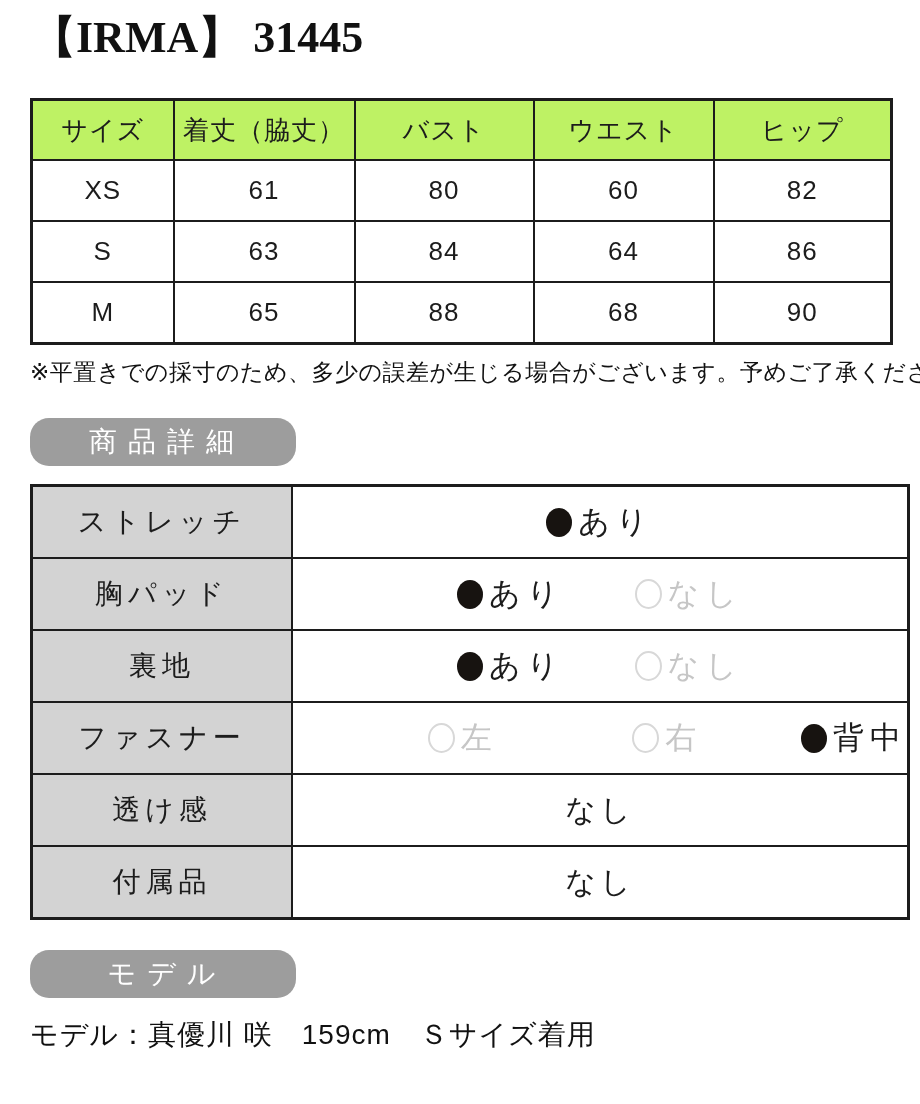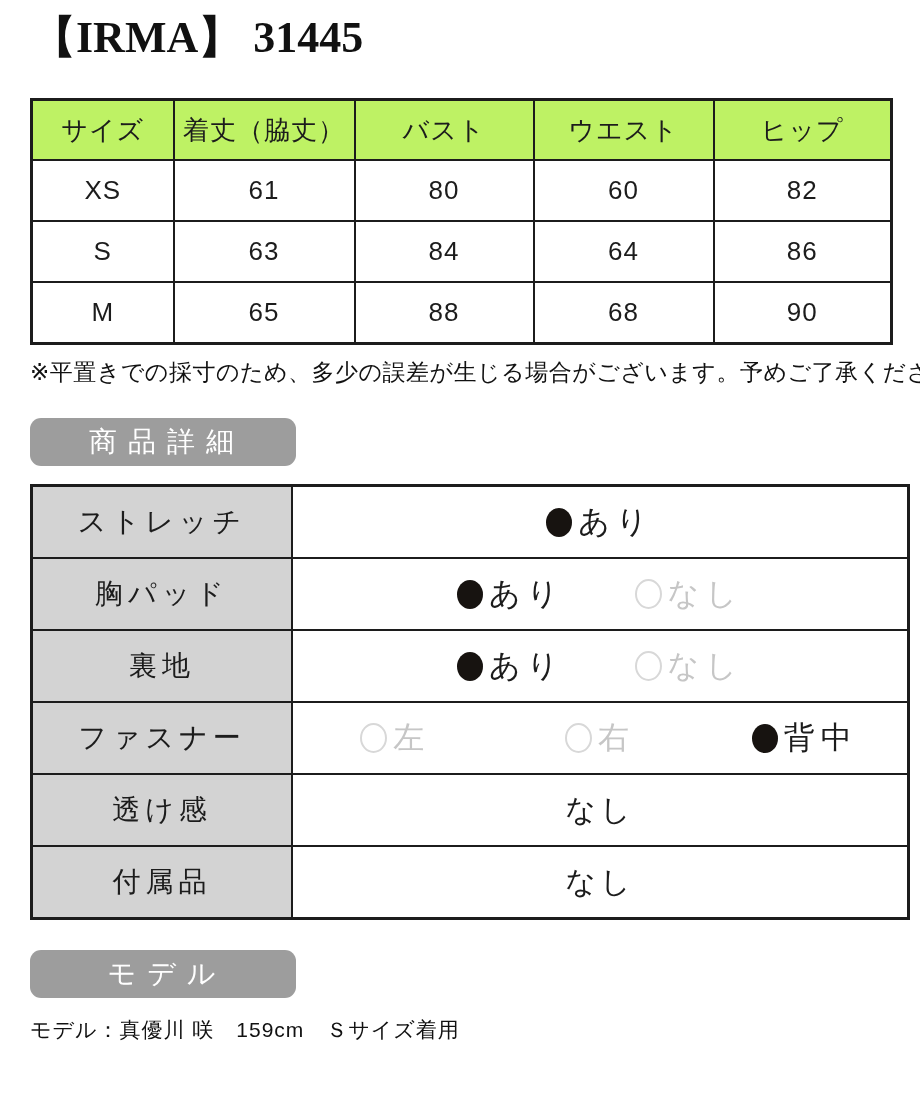--- a/index.html
+++ b/index.html
@@ -62,21 +62,21 @@
     letter-spacing: 0.5px;
     color: #111111;
     white-space: nowrap;
   }
   
   .badge {
     width: 266px;
     height: 48px;
     margin-top: 30px;
     background: #9d9d9d;
-    border-radius: 11px;
+    border-radius: 19px;
     color: #ffffff;
     font-size: 28px;
     letter-spacing: 11px;
     display: flex;
     align-items: center;
     justify-content: center;
     box-sizing: border-box;
     padding-left: 8px; 
   }
   .badge.model-badge { margin-top: 30px; }
@@ -109,21 +109,21 @@
     gap: 70px;
   }
   .opts-3 {
     display: grid;
     grid-template-columns: 1fr 1fr 1fr;
     align-items: center;
   }
   .opt {
     display: flex;
     align-items: center;
-    justify-content: center;
+    justify-content: flex-end;
   }
   .dot {
     width: 26px;
     height: 29px;
     border-radius: 50%;
     background: #171310;
     flex: 0 0 auto;
   }
   .opt.unselected .dot {
     background: transparent;
@@ -140,21 +140,21 @@
   }
   .opt.unselected .opt-label { color: #c6c6c6; }
   .plain-value {
     text-align: center;
     font-size: 30px;
     letter-spacing: 4px;
   }
   
   .model-line {
     margin-top: 18px;
-    font-size: 21px;
+    font-size: 28px;
     letter-spacing: 1px;
     color: #111111;
     white-space: nowrap;
   }
 </style>
 </head>
 <body>
 
 <div class="page">
 

